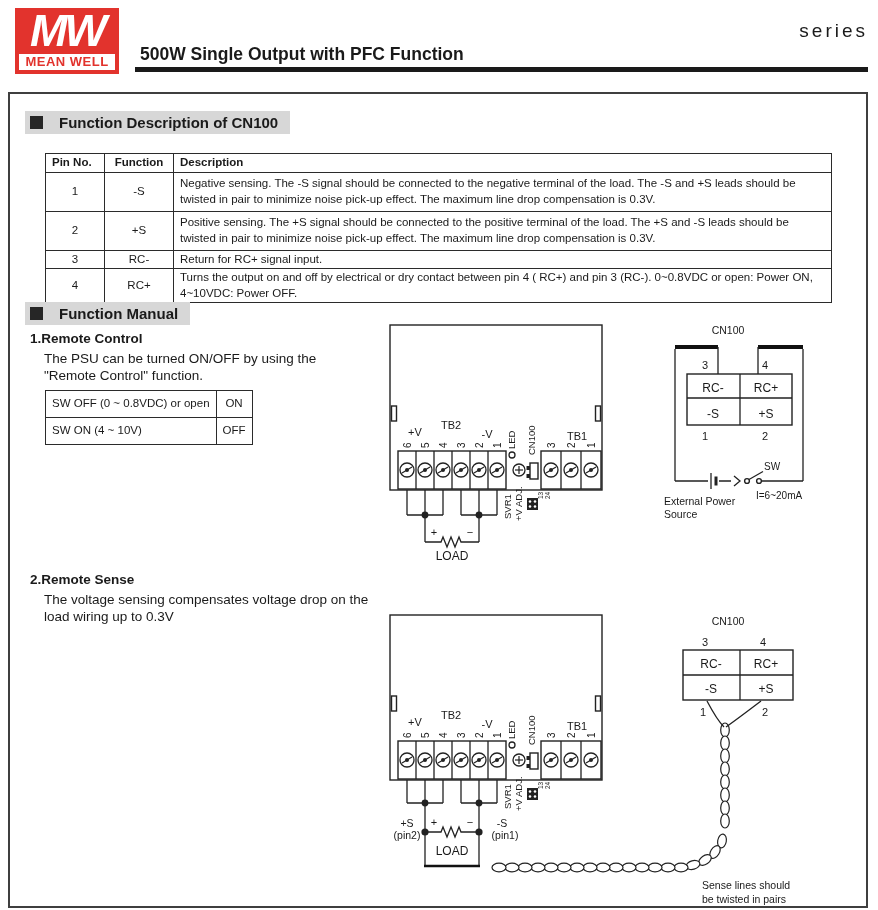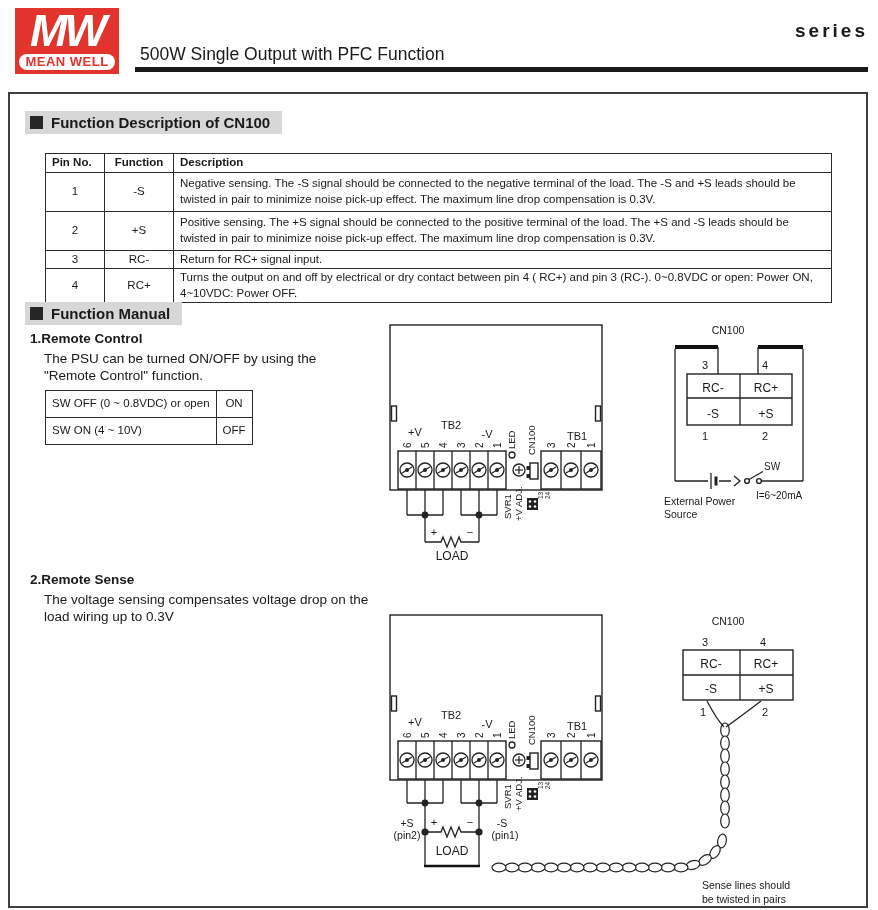--- a/index.html
+++ b/index.html
@@ -2,32 +2,32 @@
 <html><head>
 <meta charset="utf-8">
 <style>
   html,body{margin:0;padding:0;}
   body{width:878px;height:910px;background:#fff;font-family:"Liberation Sans",sans-serif;color:#1a1a1a;position:relative;overflow:hidden;}
   .abs{position:absolute;}
 
   
   .logo{left:15px;top:8px;width:104px;height:66px;background:#e2332d;}
   .logo-mw{display:block;color:#fff;font-weight:bold;font-style:italic;font-size:45px;line-height:46px;text-align:center;letter-spacing:-3px;font-family:"Liberation Sans",sans-serif;}
-  .logo-strip{position:absolute;left:4px;right:4px;bottom:4px;height:16px;background:#fff;color:#e2332d;font-weight:bold;font-size:13px;line-height:16px;text-align:center;letter-spacing:0.5px;border-radius:8px;}
-  .doc-subtitle{left:140px;top:44px;font-size:17.5px;font-weight:normal;}
+  .logo-strip{position:absolute;left:4px;right:4px;bottom:4px;height:16px;background:#fff;color:#e2332d;font-weight:bold;font-size:13px;line-height:16px;text-align:center;letter-spacing:0.5px;}
+  .doc-subtitle{left:140px;top:44px;font-size:17.5px;font-weight:bold;}
   .series{right:10px;top:20px;display:flex;align-items:baseline;gap:16px;}
   .series-name{font-size:39px;font-weight:bold;letter-spacing:1px;}
-  .series-suffix{font-size:19px;font-weight:bold;letter-spacing:3px;}
+  .series-suffix{font-size:19px;font-weight:normal;letter-spacing:3px;}
   .header-rule{left:135px;top:67px;width:733px;height:5px;background:#1a1a1a;}
 
   
   .content-frame{left:8px;top:92px;width:856px;height:812px;border:2px solid #3f3f3f;}
 
   
-  .sec-head{display:flex;align-items:center;gap:8px;background:#d7d7d7;padding:3px 12px 3px 5px;font-weight:bold;font-size:15px;}
+  .sec-head{display:flex;align-items:center;gap:16px;background:#d7d7d7;padding:3px 12px 3px 5px;font-weight:bold;font-size:15px;}
   .sq{width:13px;height:13px;background:#262626;flex:none;}
 
   
   table{border-collapse:collapse;}
   .dtable td,.dtable th{border:1px solid #2b2b2b;font-size:11.5px;font-weight:normal;padding:1px 6px;vertical-align:middle;text-align:left;line-height:1.35;}
   .dtable th{font-weight:bold;}
   .c{text-align:center !important;}
 
   
   .h-num{font-size:13.5px;font-weight:bold;}

